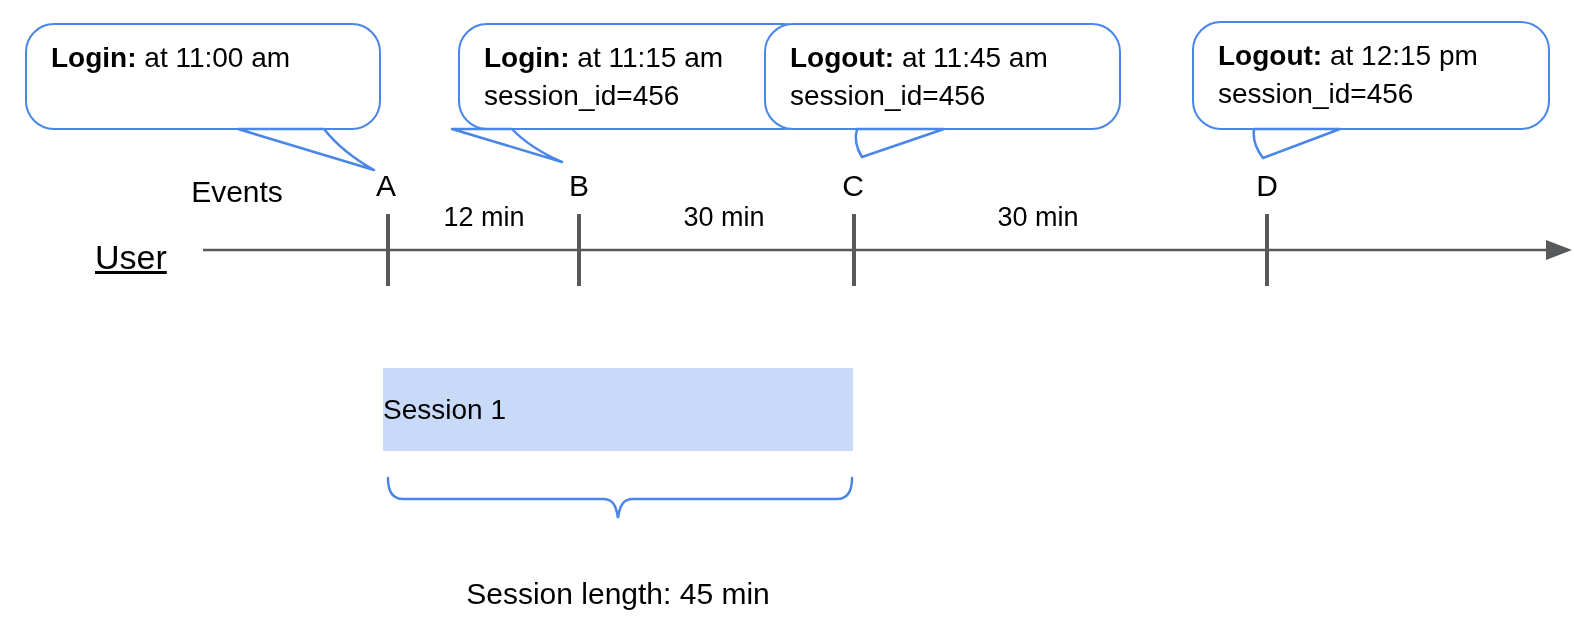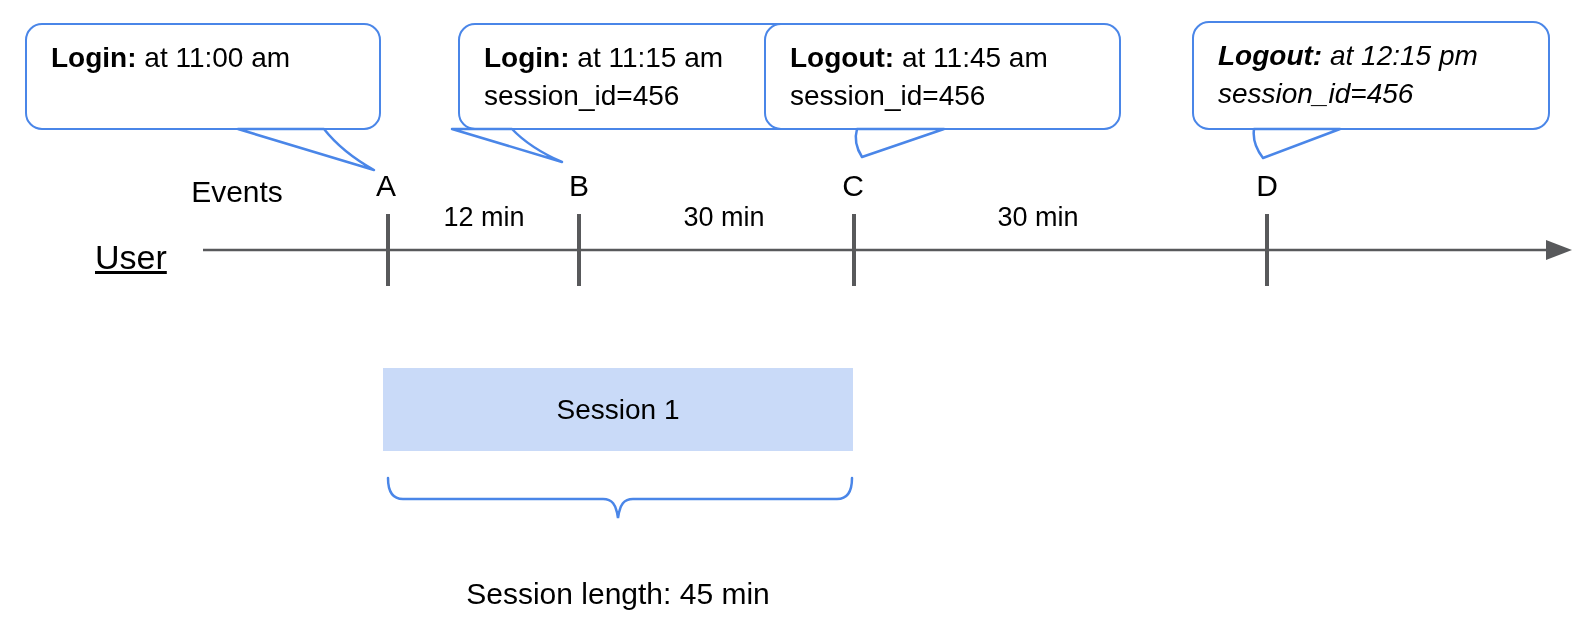--- a/index.html
+++ b/index.html
@@ -8,31 +8,31 @@
     font-family:"Liberation Sans",sans-serif;color:#000;overflow:hidden;
   }
   .overlay{position:absolute;left:0;top:0;width:1574px;height:630px;pointer-events:none;}
   .tl{stroke:var(--line);stroke-width:2.5;fill:none;}
   .tick{stroke:var(--line);stroke-width:4;fill:none;}
   .ah{fill:var(--line);stroke:none;}
   .tail{fill:#fff;stroke:var(--accent);stroke-width:2.5;stroke-linejoin:round;}
   .brace{fill:none;stroke:var(--accent);stroke-width:2.5;stroke-linecap:round;}
   .callout{
     position:absolute;box-sizing:border-box;background:#fff;
-    border:2.5px solid var(--accent);border-radius:17px;
+    border:2.5px solid var(--accent);border-radius:29px;
     padding:14px 10px 0 24px;font-size:28px;line-height:38px;white-space:nowrap;
   }
   .lbl{position:absolute;white-space:nowrap;}
   .marker{font-size:30px;transform:translateX(-50%);}
   .events{font-size:30px;transform:translateX(-50%);}
   .interval{font-size:27px;transform:translateX(-50%);}
   .user{font-size:34px;text-decoration:underline;}
   .session-box{
     position:absolute;left:383px;top:368px;width:470px;height:83px;
-    background:var(--session-fill);display:flex;align-items:center;justify-content:center;
+    background:var(--session-fill);display:flex;align-items:center;
     font-size:28px;
   }
   .slen{position:absolute;left:383px;top:577px;width:470px;text-align:center;font-size:30px;}
 </style>
 </head>
 <body>
 
 <div class="stage" style="--accent: #4a86e8; --session-fill: #c9daf8; --line: #58595b;">
 
   <div class="callout" style="left:25px;top:23px;width:356px;height:107px;">
@@ -42,21 +42,21 @@
   <div class="callout" style="left:422px;top:23px;width:355px;height:107px;margin-left:36px;">
     <div><b>Login:</b><span> at 11:15 am</span></div>
     <div>session_id=456</div>
   </div>
 
   <div class="callout" style="left:764px;top:23px;width:357px;height:107px;">
     <div><b>Logout:</b><span> at 11:45 am</span></div>
     <div>session_id=456</div>
   </div>
 
-  <div class="callout" style="left:1192px;top:21px;width:358px;height:109px;font-style:italic;">
+  <div class="callout" style="left:1192px;top:21px;width:358px;height:109px;">
     <div><b>Logout:</b><span> at 12:15 pm</span></div>
     <div>session_id=456</div>
   </div>
 
   <div class="lbl events" style="left:237px;top:175px;">Events</div>
 
   <div class="lbl marker" style="left:386px;top:169px;">A</div>
   <div class="lbl marker" style="left:579px;top:169px;">B</div>
   <div class="lbl marker" style="left:853px;top:169px;">C</div>
   <div class="lbl marker" style="left:1267px;top:169px;">D</div>

